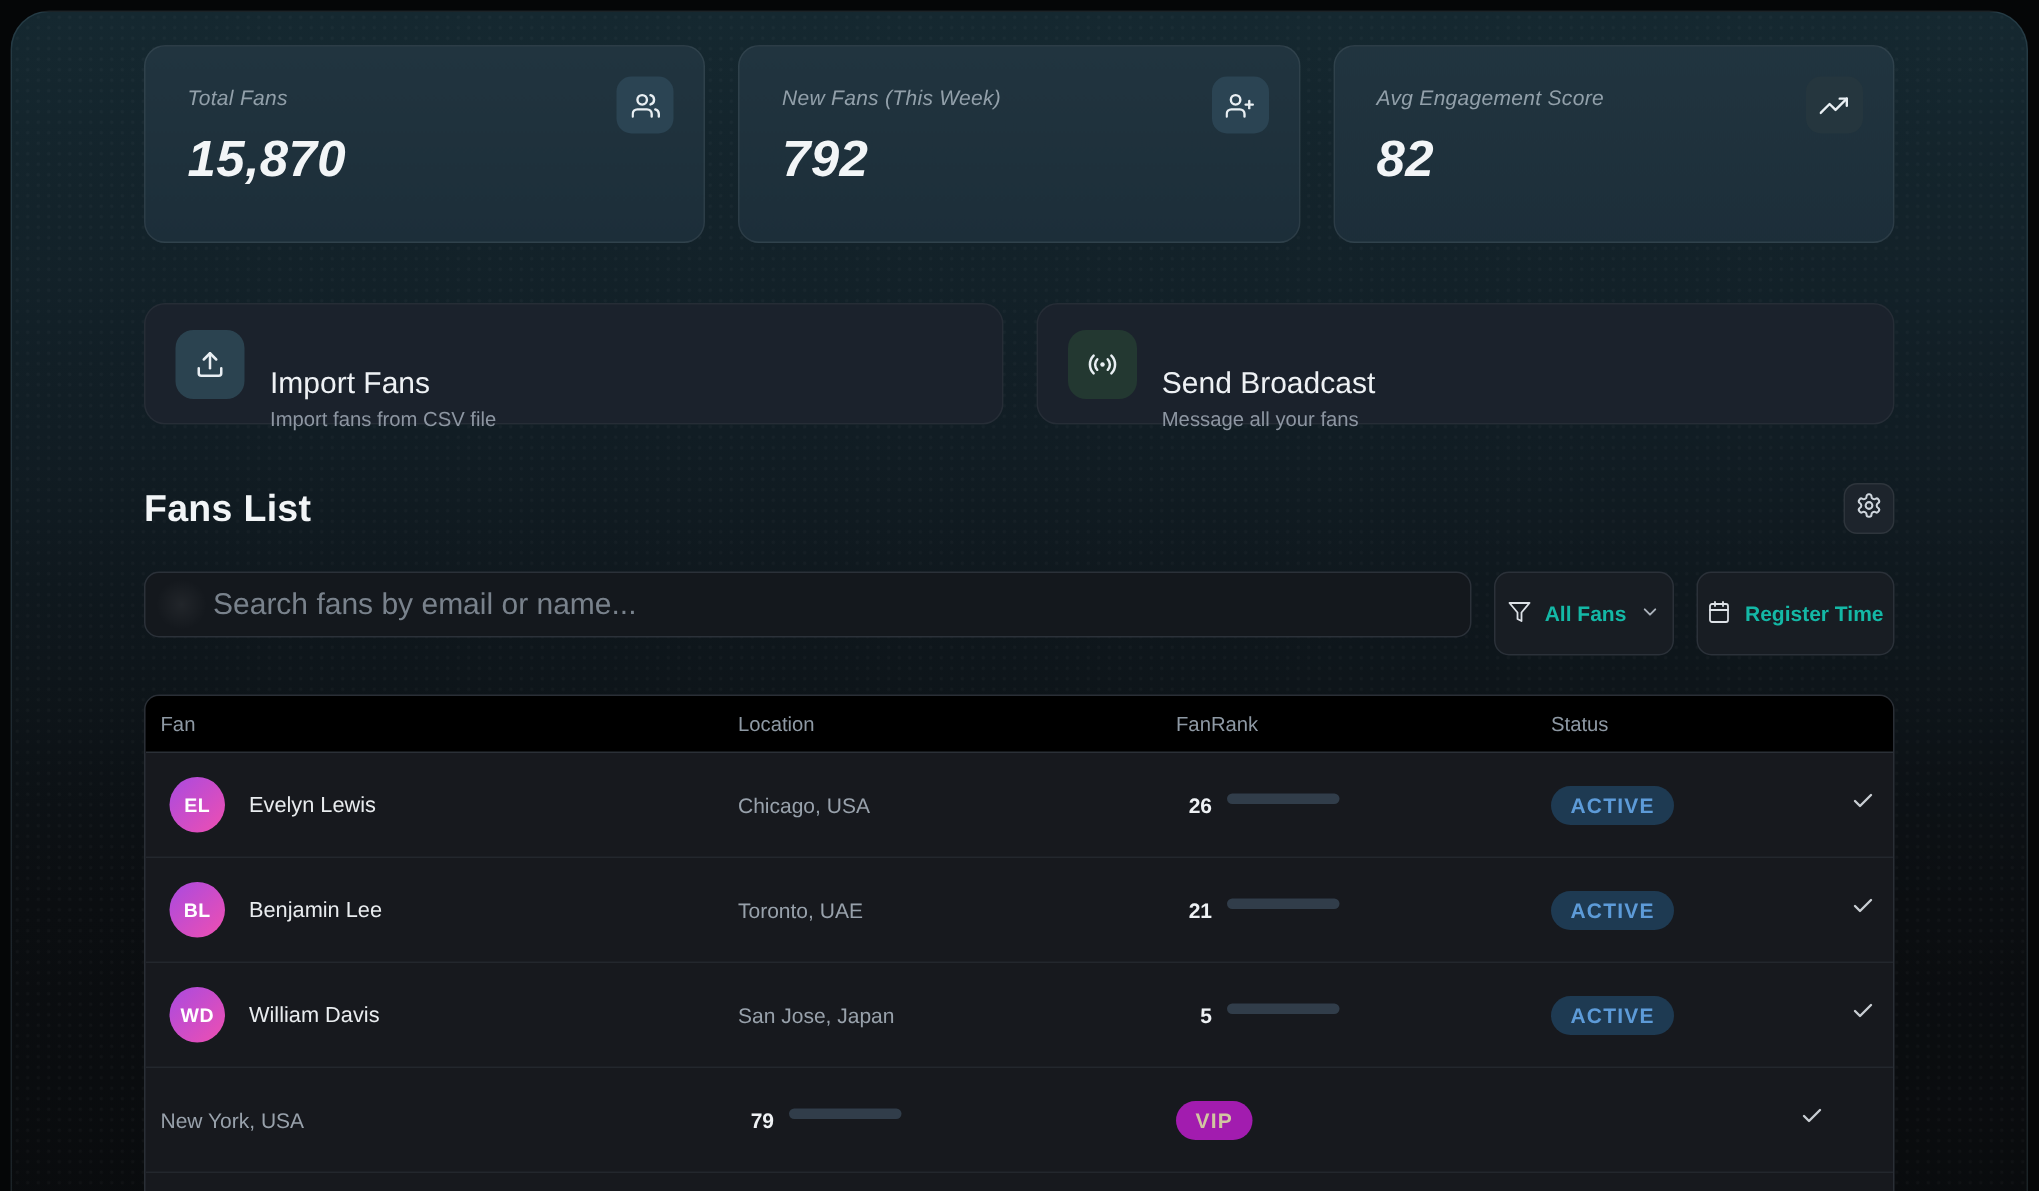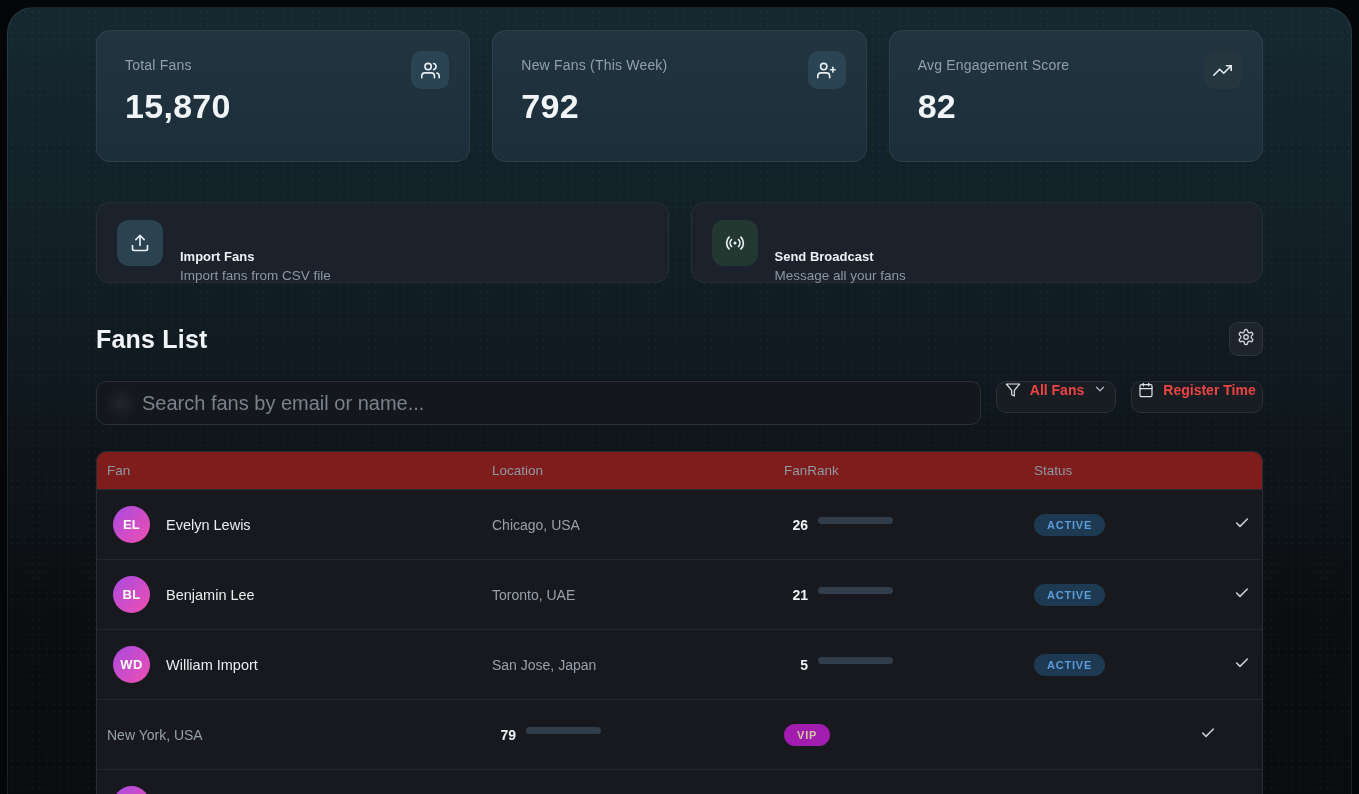--- a/index.html
+++ b/index.html
@@ -15,21 +15,21 @@
     border:1px solid rgba(124,161,180,0.16);
     background:
       radial-gradient(rgba(255,255,255,0.022) 1px, transparent 1.4px),
       linear-gradient(180deg,#152830 0%, #111d24 34%, #0b0e11 72%, #090b0d 100%);
     background-size:7px 7px, 100% 100%;
     overflow:hidden;
   }
   .content { width:1167px; margin:0 auto; padding-top:22px; }
 
   
-  .stats-row { display:flex; gap:22px; }
+  .stats-row { display:flex; gap:22px;font-style:italic; }
   .stat-card {
     flex:1; height:132px; border-radius:14px;
     background:linear-gradient(180deg,#21343f 0%, #1c2e39 100%);
     border:1px solid rgba(255,255,255,0.07);
     padding:26px 28px 0 28px; position:relative;
   }
   .stat-label { color:#92a0aa; font-size:14px; letter-spacing:0.2px; }
   .stat-value { color:#f2f5f7; font-size:34px; font-weight:700; margin-top:14px; letter-spacing:0.3px; }
   .stat-icon-tile {
     position:absolute; top:20px; right:20px; width:38px; height:38px;
@@ -44,21 +44,21 @@
   .action-card {
     flex:1; height:81px; border-radius:14px;
     background:#1b222c; border:1px solid rgba(255,255,255,0.05);
     display:flex; align-items:center; gap:17px; padding:0 20px;
     cursor:pointer;
   }
   .action-tile { width:46px; height:46px; border-radius:12px; display:flex; align-items:center; justify-content:center; flex:none; }
   .tile-teal  { background:#2b4350; }
   .tile-green { background:#233831; }
   .tile-olive { background:#4f4526; }
-  .action-title { color:#eef1f4; font-size:13px; font-weight:700;margin-top:47px; }
+  .action-title { color:#eef1f4; font-size:20px; font-weight:400;margin-top:47px; }
   .action-sub { color:#8d96a2; font-size:13.5px; margin-top:4px; }
 
   
   .section-head { display:flex; align-items:center; justify-content:space-between; margin-top:39px; }
   .section-title { color:#f2f5f7; font-size:25px; font-weight:700; letter-spacing:0.2px; }
   .gear-btn {
     width:34px; height:34px; border-radius:9px; background:#1d242c;
     border:1px solid rgba(255,255,255,0.08);
     display:flex; align-items:center; justify-content:center; cursor:pointer;
   }
@@ -71,35 +71,35 @@
     background:radial-gradient(circle, rgba(255,255,255,0.06) 0%, rgba(255,255,255,0.0) 70%);
   }
   .search-input {
     width:100%; height:100%; border-radius:10px;
     background:#14181d; border:1px solid #2b3139;
     color:#d5dae0; font-size:20px; padding:0 16px 0 45px;
     font-family:"Liberation Sans", sans-serif; outline:none;
   }
   .search-input::placeholder { color:#79828c; }
   .ctl-btn {
-    height:32px; border-radius:10px; background:#181d23; border:1px solid #2b3139;
-    display:flex; align-items:flex-start; justify-content:center; gap:9px;
-    color:#ef4444; font-size:14px; font-weight:600; cursor:pointer;
+    height:56px; border-radius:10px; background:#181d23; border:1px solid #2b3139;
+    display:flex; align-items:center; justify-content:center; gap:9px;
+    color:#14b8a6; font-size:14px; font-weight:600; cursor:pointer;
   }
   .filter-btn { width:120px; }
   .sort-btn { width:132px; }
 
   
   .table-card {
     margin-top:26px; border:1px solid #2a2f36; border-radius:10px; overflow:hidden;
     background:#17191e;
   }
   .thead {
     display:grid; grid-template-columns:385px 292px 250px 210px 1fr;
-    background:#7f1d1d; height:38px; align-items:center;
+    background:#000000; height:38px; align-items:center;
     border-bottom:1px solid #2b3037;
   }
   .th { color:#8e99a4; font-size:13.5px; padding-left:10px; }
   .trow {
     display:grid; grid-template-columns:385px 292px 250px 210px 1fr;
     height:70px; align-items:center; border-bottom:1px solid #23272d;
   }
   .fan-cell { display:flex; align-items:center; gap:16px; padding-left:16px; }
   .avatar {
     width:37px; height:37px; border-radius:50%; flex:none;
@@ -109,21 +109,21 @@
   }
   .fan-name { color:#e9ecef; font-size:14.5px; }
   .loc-cell { color:#98a1ab; font-size:14px; padding-left:10px; }
   .rank-cell { display:flex; padding-left:10px; }
   .rank-num { color:#eef1f4; font-size:14px; font-weight:700; width:24px; text-align:right; }
   .rank-track { width:75px; height:7px; border-radius:4px; background:#313d4a; margin-left:10px; overflow:hidden; }
   .rank-fill { height:100%; border-radius:4px; background:#546478; }
   .status-cell { padding-left:10px; }
   .badge {
     display:inline-block; padding:5px 13px; border-radius:999px;
-    font-size:11px; font-weight:700; letter-spacing:0.8px;
+    font-size:14px; font-weight:700; letter-spacing:0.8px;
     background:#1e3a52; color:#5d9bd8;
   }
   .badge.vip { background:#a21caf; color:#d2c5a1; }
   .check-cell { display:flex; justify-content:flex-end; padding-right:18px; }
 </style>
 </head>
 <body>
 
 <div class="frame">
   <div class="content">
@@ -294,21 +294,21 @@
                 </svg>
       </span>
     </div>
   </div>
 
   <div class="trow">
     <div class="fan-cell">
       <div class="avatar">
                 <span>WD</span>
               </div>
-      <div class="fan-name">William Import</div>
+      <div class="fan-name">William Davis</div>
     </div>
     <div class="loc-cell">San Jose, Japan</div>
     <div class="rank-cell">
       <span class="rank-num">5</span>
       <span class="rank-track"><span class="rank-fill" style="width: 5%;"></span></span>
     </div>
     <div class="status-cell">
       <span class="badge">ACTIVE</span>
     </div>
     <div class="check-cell">

